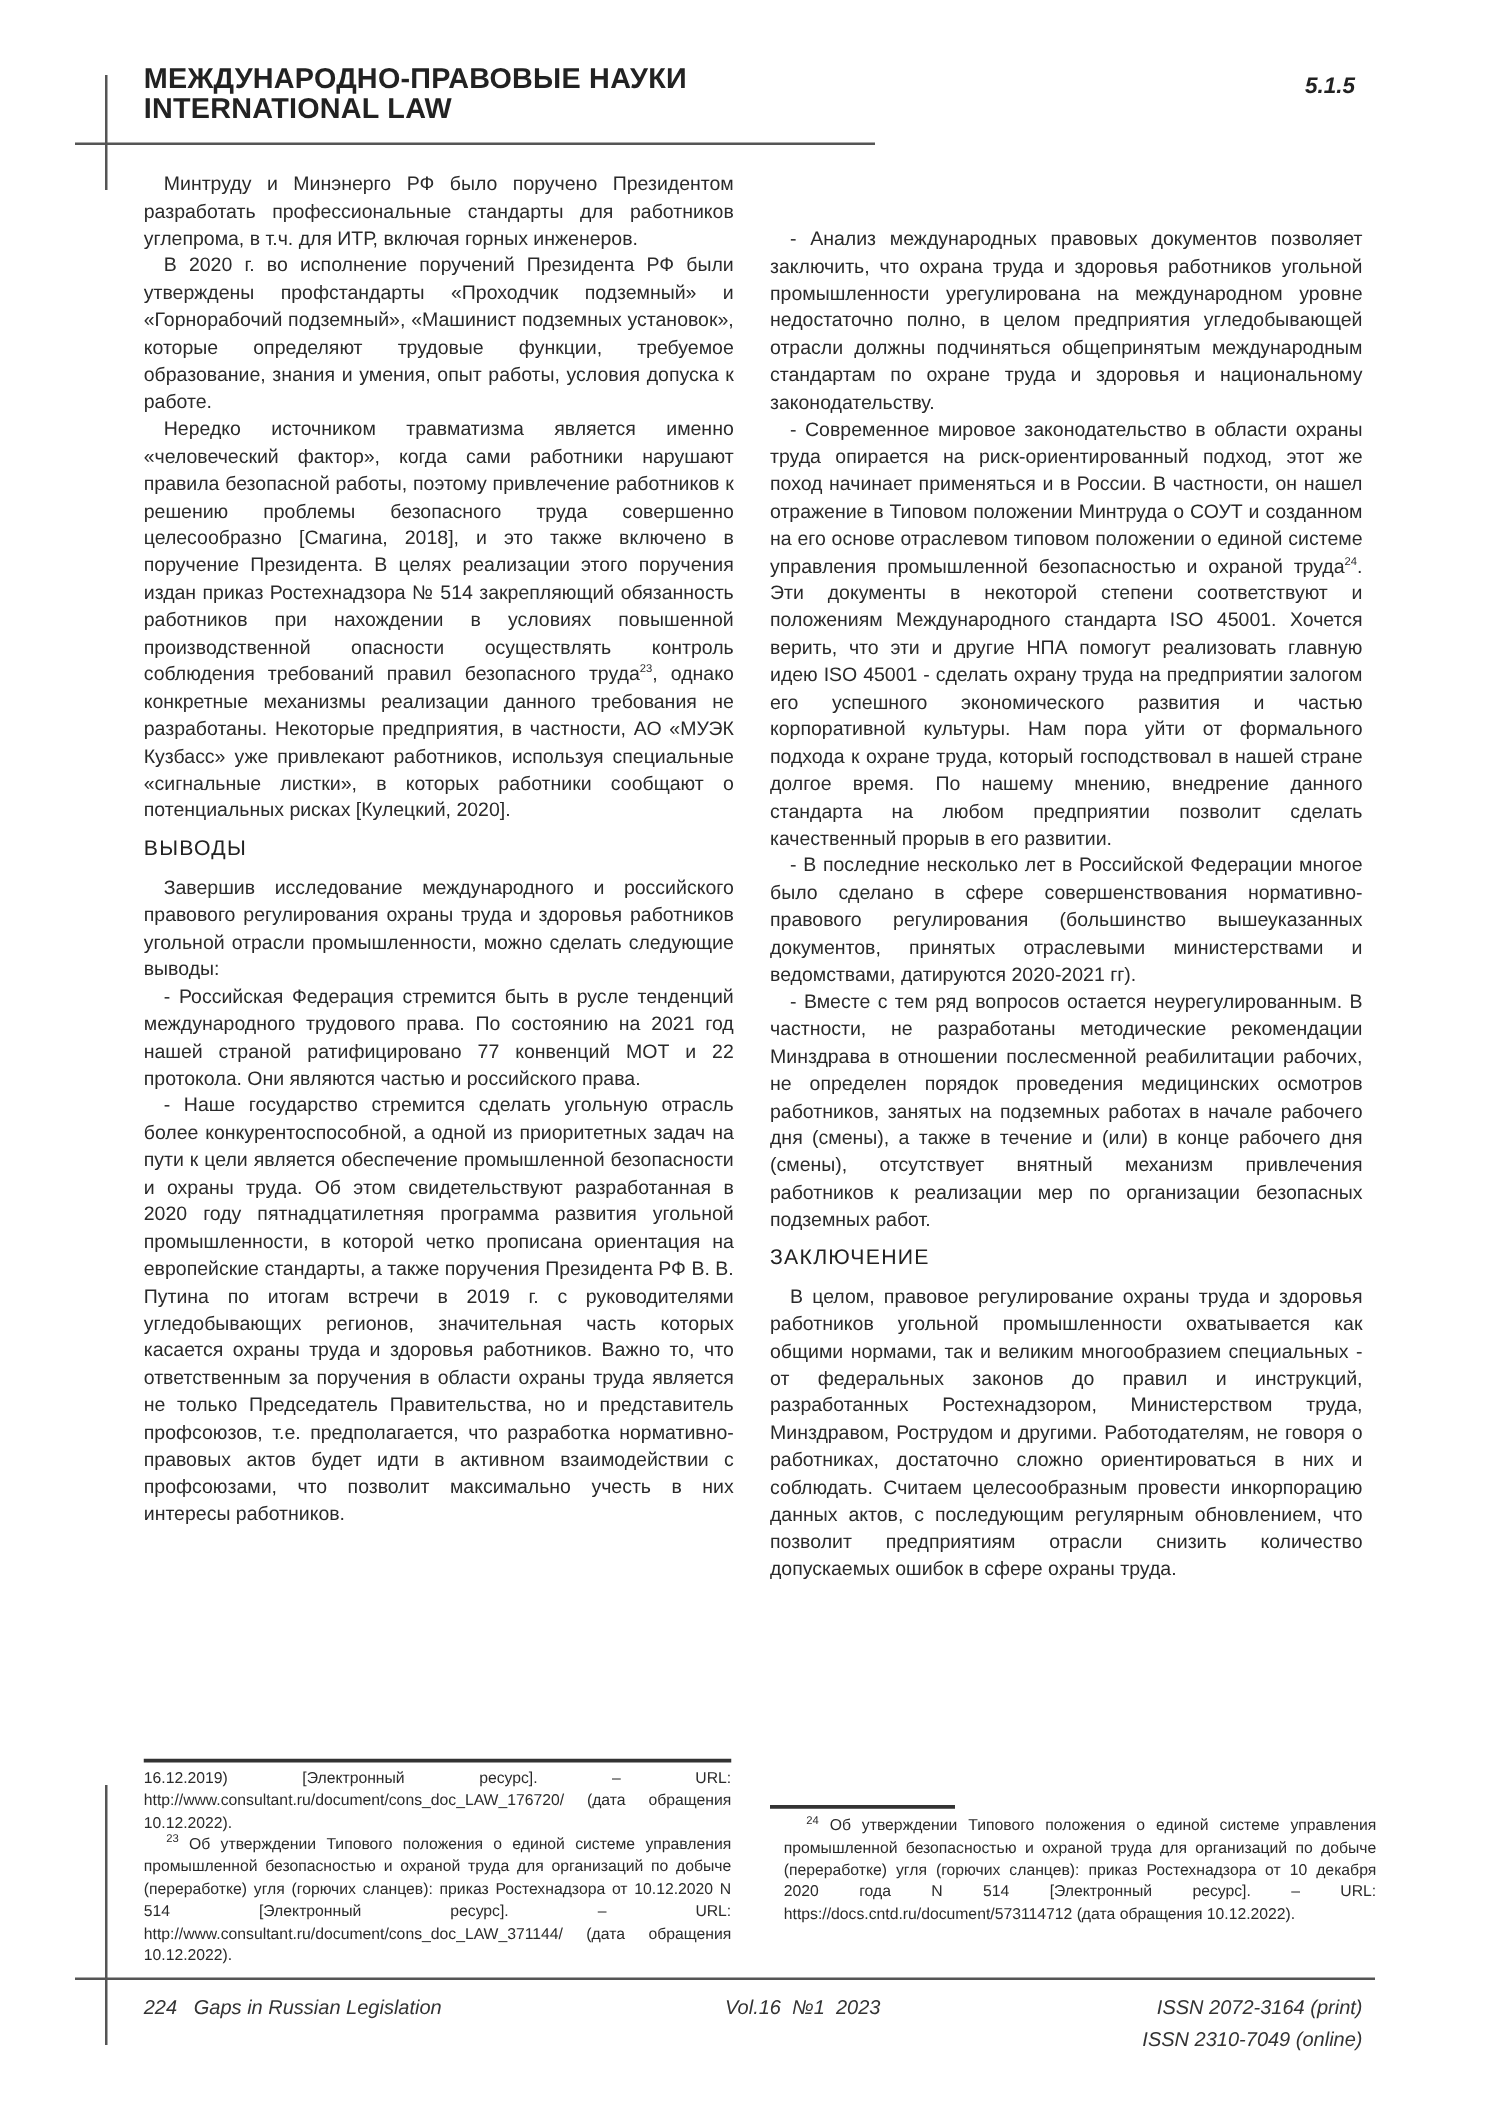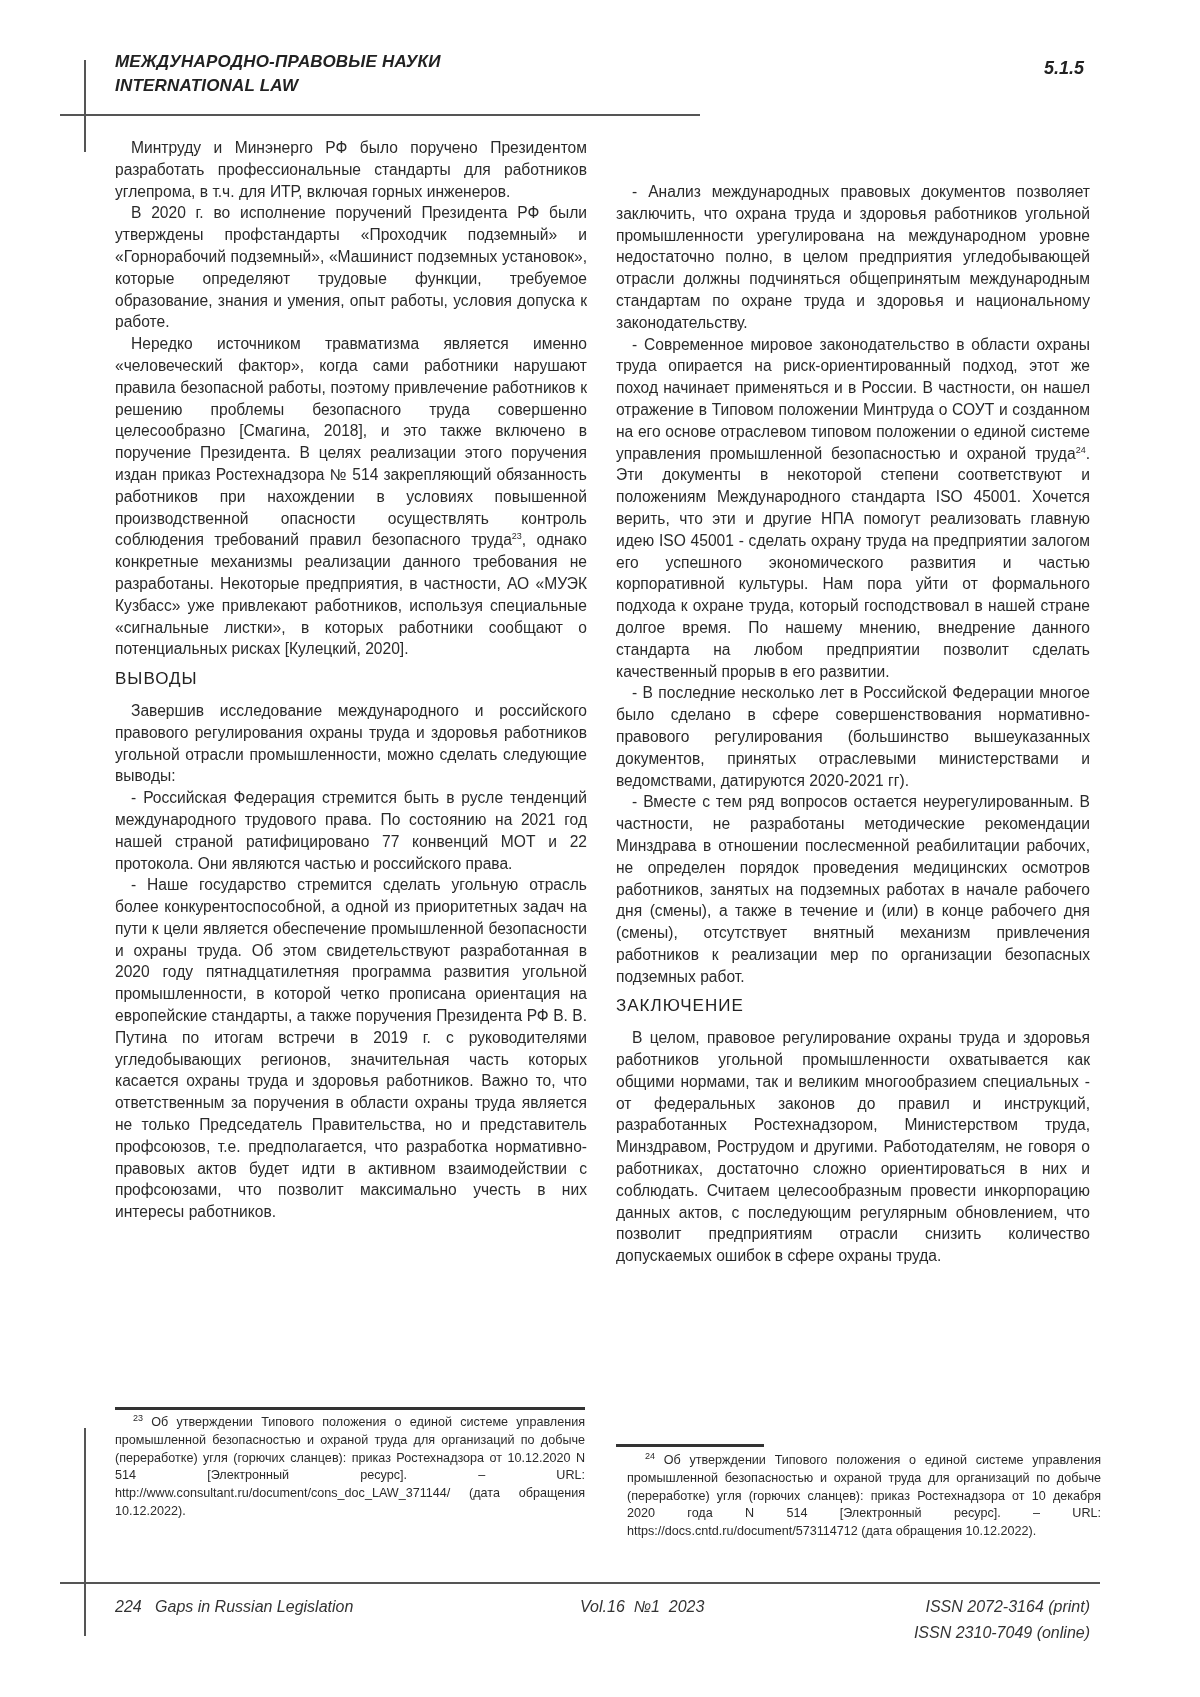--- a/index.html
+++ b/index.html
@@ -1,21 +1,21 @@
 <!DOCTYPE html>
 <html><head>
 <meta charset="utf-8">
 <style>
   html, body { margin: 0; padding: 0; background: #ffffff; }
   body { width: 1200px; height: 1697px; position: relative; overflow: hidden;
          font-family: "Liberation Sans", "DejaVu Sans", sans-serif; color: #2a2a2a; }
   .vline { position: absolute; left: 84px; width: 2px; background: #555; }
   .hline { position: absolute; height: 2px; background: #555; }
-  .hdr-title { position: absolute; left: 115px; top: 50px; font-weight: bold; font-style: italic;
-               font-size: 17px; line-height: 24px; letter-spacing: 0.2px; color: #222; }
+  .hdr-title { position: absolute; left: 115px; top: 50px; font-weight: bold; 
+               font-size: 23px; line-height: 24px; letter-spacing: 0.2px; color: #222; }
   .hdr-code { position: absolute; left: 1044px; top: 58px; font-weight: bold; font-style: italic; font-size: 18px; color: #222; }
   .col { position: absolute; top: 137px; width: 472px; font-size: 15.6px; line-height: 21.8px; text-align: justify; }
   .col.left { left: 115px; }
   .col.right { left: 616px; width: 474px; margin-top: 44px; }
   .col p { margin: 0; text-indent: 16px; }
   .col h2 { margin: 8px 0 10px 0; font-weight: normal; font-size: 17px; letter-spacing: 1px; color: #222; }
   sup { font-size: 9px; line-height: 0; vertical-align: super; }
   .fn { position: absolute; font-size: 12.6px; line-height: 17.8px; text-align: justify; color: #2a2a2a; }
   .fn p { margin: 0; }
   .fn p.ind { text-indent: 18px; }
@@ -55,20 +55,21 @@
 <div class="col right">
   <p>- Анализ международных правовых документов позволяет заключить, что охрана труда и здоровья работников угольной промышленности урегулирована на международном уровне недостаточно полно, в целом предприятия угледобывающей отрасли должны подчиняться общепринятым международным стандартам по охране труда и здоровья и национальному законодательству.</p>
   <p><span>- Современное мировое законодательство в области охраны труда опирается на риск-ориентированный подход, этот же поход начинает применяться и в России. В частности, он нашел отражение в Типовом положении Минтруда о СОУТ и созданном на его основе отраслевом типовом положении о единой системе управления промышленной безопасностью и охраной труда</span><sup>24</sup><span>. Эти документы в некоторой степени соответствуют и положениям Международного стандарта ISO 45001. Хочется верить, что эти и другие НПА помогут реализовать главную идею ISO 45001 - сделать охрану труда на предприятии залогом его успешного экономического развития и частью корпоративной культуры. Нам пора уйти от формального подхода к охране труда, который господствовал в нашей стране долгое время. По нашему мнению, внедрение данного стандарта на любом предприятии позволит сделать качественный прорыв в его развитии.</span></p>
   <p>- В последние несколько лет в Российской Федерации многое было сделано в сфере совершенствования нормативно-правового регулирования (большинство вышеуказанных документов, принятых отраслевыми министерствами и ведомствами, датируются 2020-2021 гг).</p>
   <p>- Вместе с тем ряд вопросов остается неурегулированным. В частности, не разработаны методические рекомендации Минздрава в отношении послесменной реабилитации рабочих, не определен порядок проведения медицинских осмотров работников, занятых на подземных работах в начале рабочего дня (смены), а также в течение и (или) в конце рабочего дня (смены), отсутствует внятный механизм привлечения работников к реализации мер по организации безопасных подземных работ.</p>
   <h2>ЗАКЛЮЧЕНИЕ</h2>
   <p>В целом, правовое регулирование охраны труда и здоровья работников угольной промышленности охватывается как общими нормами, так и великим многообразием специальных - от федеральных законов до правил и инструкций, разработанных Ростехнадзором, Министерством труда, Минздравом, Рострудом и другими. Работодателям, не говоря о работниках, достаточно сложно ориентироваться в них и соблюдать. Считаем целесообразным провести инкорпорацию данных актов, с последующим регулярным обновлением, что позволит предприятиям отрасли снизить количество допускаемых ошибок в сфере охраны труда.</p>
 </div>
 
 <div class="fn fn-left">
+  <p>16.12.2019) [Электронный ресурс]. – URL: http://www.consultant.ru/document/cons_doc_LAW_176720/ (дата обращения 10.12.2022).</p>
   <p class="ind"><sup>23</sup><span> Об утверждении Типового положения о единой системе управления промышленной безопасностью и охраной труда для организаций по добыче (переработке) угля (горючих сланцев): приказ Ростехнадзора от 10.12.2020 N 514 [Электронный ресурс]. – URL: http://www.consultant.ru/document/cons_doc_LAW_371144/ (дата обращения 10.12.2022).</span></p>
 </div>
 <div class="fn fn-right">
   <p class="ind"><sup>24</sup><span> Об утверждении Типового положения о единой системе управления промышленной безопасностью и охраной труда для организаций по добыче (переработке) угля (горючих сланцев): приказ Ростехнадзора от 10 декабря 2020 года N 514 [Электронный ресурс]. – URL: https://docs.cntd.ru/document/573114712 (дата обращения 10.12.2022).</span></p>
 </div>
 
 <div class="footer left" style="white-space:pre;">224   Gaps in Russian Legislation</div>
 <div class="footer mid" style="white-space:pre;">Vol.16  №1  2023</div>
 <div class="footer right">
   <div>ISSN 2072-3164 (print)</div>

